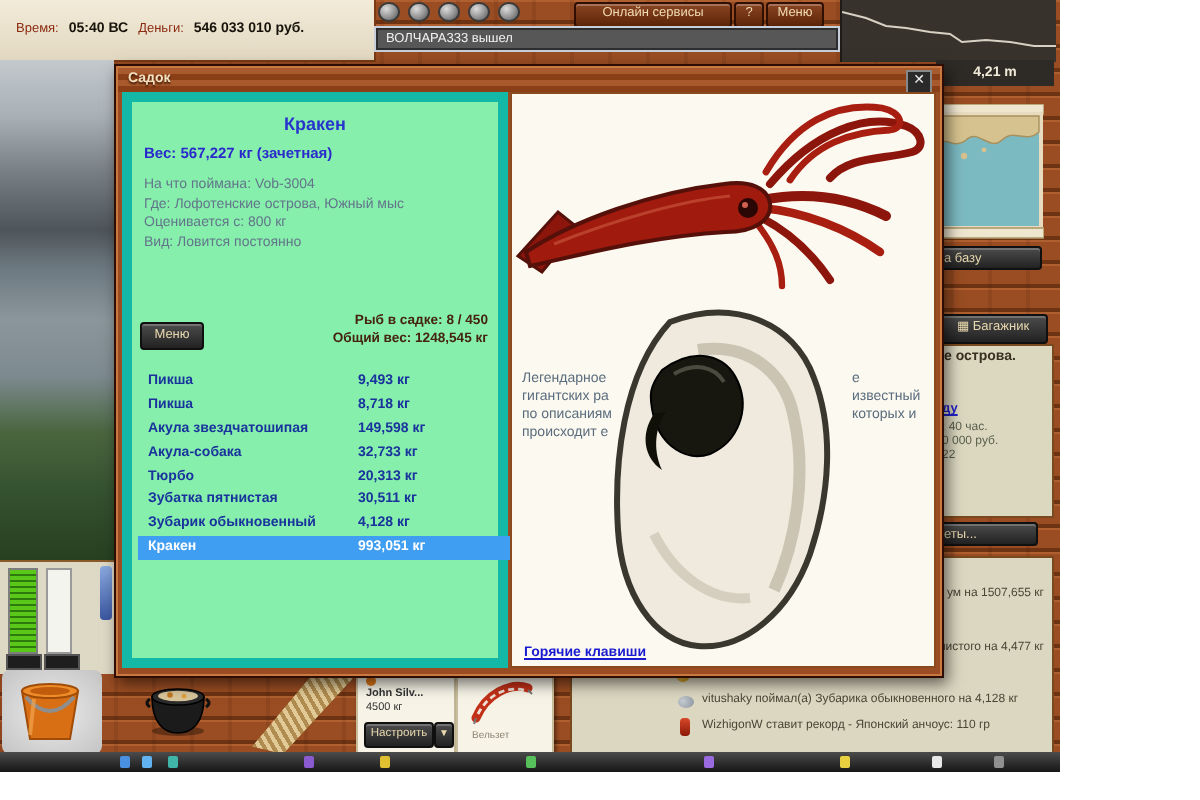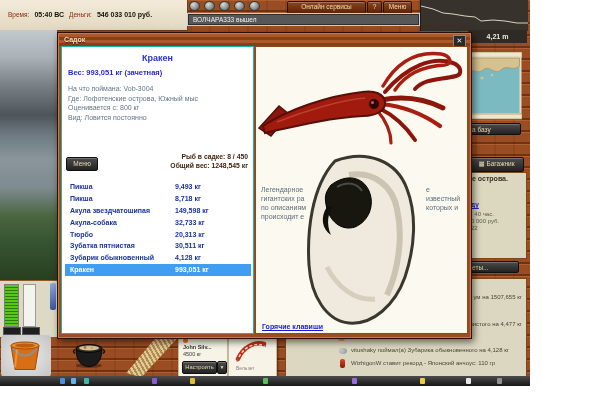--- a/index.html
+++ b/index.html
@@ -81,21 +81,21 @@
 
   
   .modal{left:57px;top:32px;width:413px;height:305px;z-index:5;background:#9a4d22;
     border:1px solid #2e0d02;box-shadow:inset 0 0 0 1px #c87840, 2px 3px 7px rgba(0,0,0,.55)}
   .mtitle{position:absolute;left:1px;top:1px;right:1px;height:12px;
     background:repeating-linear-gradient(180deg,#a85a2c 0 3px,#8a3f16 3px 6px);
     color:#f4e2c0;font-size:7px;font-weight:bold;line-height:12px;padding-left:5px;
     text-shadow:0 1px 1px #3a1404;box-sizing:border-box}
   .mclose{position:absolute;right:5px;top:2px;width:11px;height:10px;background:#2a2a2a;border:1px solid #888;
     color:#eee;font-size:7px;line-height:9px;text-align:center;cursor:pointer}
-  .mleft{position:absolute;left:3px;top:13px;width:193px;height:288px;background:#ffffff;border:1px solid #14b8a6;box-sizing:border-box}
+  .mleft{position:absolute;left:3px;top:13px;width:193px;height:288px;background:#86efac;border:5px solid #14b8a6;box-sizing:border-box}
   .mright{position:absolute;left:197px;top:13px;width:213px;height:288px;background:#fcfaf0;border:1px solid #8a4a1e;box-sizing:border-box}
 
   .ftitle{position:absolute;left:0;top:6px;width:100%;text-align:center;font-size:9px;font-weight:bold;color:#2835cc}
   .fweight{position:absolute;left:6px;top:21px;font-size:7.5px;font-weight:bold;color:#2a2acc;white-space:nowrap}
   .fdetails{position:absolute;left:6px;top:37px;font-size:7px;color:#63758a;line-height:9.5px}
   .fdetails span{display:block;white-space:nowrap}
   .menu-btn{position:absolute;left:4px;top:110px;width:30px;height:12px;font-size:6.5px;line-height:11px}
   .cage-stats{position:absolute;right:5px;top:105px;text-align:right;font-size:6.8px;font-weight:bold;
     color:#45230e;line-height:9px;white-space:nowrap}
   .flist{position:absolute;left:3px;top:134px;width:186px}
@@ -226,21 +226,21 @@
   </div>
 
   <div class="dbtn rbtn" style="left:468px;top:261px;width:51px;height:12px;text-align:left;padding-left:3px;box-sizing:border-box">еты...</div>
 
   <div class="abs modal">
     <div class="mtitle">Садок</div>
     <div class="mclose">✕</div>
 
     <div class="mleft">
       <div class="ftitle">Кракен</div>
-      <div class="fweight">Вес: 993,051 кг (зачетная)</div>
+      <div class="fweight">Вес: 567,227 кг (зачетная)</div>
       <div class="fdetails">
         <span>На что поймана: Vob-3004</span>
         <span>Где: Лофотенские острова, Южный мыс</span>
         <span>Оценивается с: 800 кг</span>
         <span>Вид: Ловится постоянно</span>
       </div>
       <div class="dbtn menu-btn">Меню</div>
       <div class="cage-stats">
         <div>Рыб в садке: 8 / 450</div>
         <div>Общий вес: 1248,545 кг</div>

